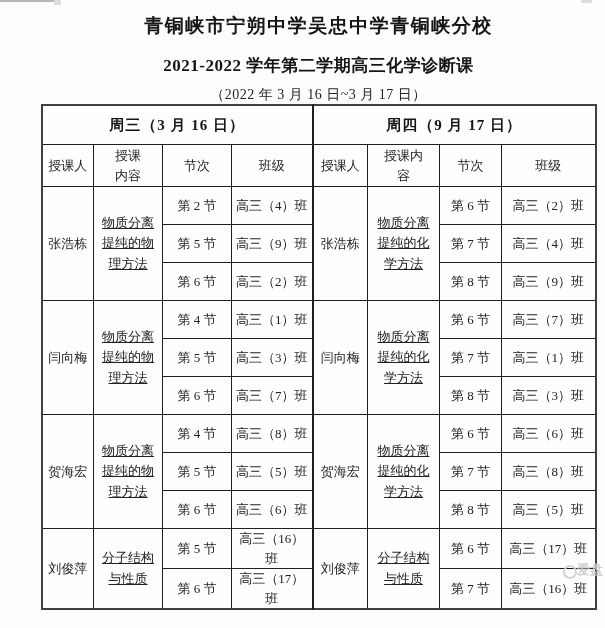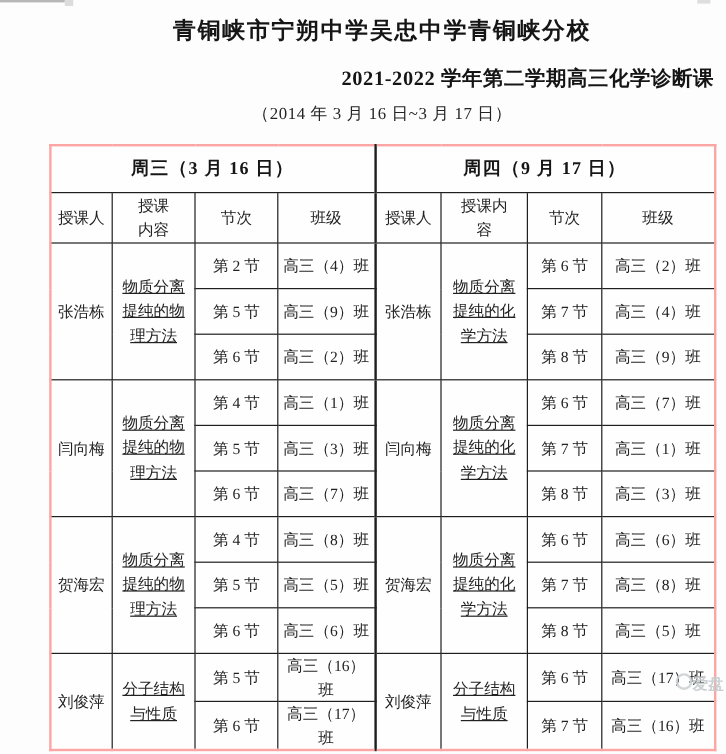--- a/index.html
+++ b/index.html
@@ -13,63 +13,63 @@
   
   .artifact-tl  { position:absolute; top:0; left:0; width:54px; height:2px; background:#b7b7b7; }
   .artifact-tl2 { position:absolute; top:0; left:54px; width:7px; height:5px; background:#dcdcdc; }
   .artifact-tr  { position:absolute; top:0; right:13px; width:11px; height:3px; background:#dedede; }
 
   .title {
     margin:13px 10px 0; text-align:center; font-size:19px; font-weight:bold;
     letter-spacing:1.5px; color:#151515;
   }
   .subtitle {
-    margin:15px 10px 0; text-align:right; font-size:17px; font-weight:bold;
+    margin:15px 10px 0; text-align:center; font-size:17px; font-weight:bold;
     letter-spacing:0.5px; color:#151515;
   }
   .daterange {
     margin:9px 10px 0; text-align:center; font-size:14px; color:#242424;
     letter-spacing:0.5px;
   }
 
   table.schedule {
     border-collapse:collapse; table-layout:fixed; width:554px;
-    margin:16px auto 0; border:2px solid #fca5a5; background:#fefefe;
+    margin:0 auto 0; border:2px solid #404040; background:#fefefe;
   }
   .schedule th, .schedule td {
     border:1px solid #1f1f1f; text-align:center; vertical-align:middle;
     padding:0 2px; font-size:13px; font-weight:normal; line-height:1.5;
     color:#222; overflow:hidden;
   }
   .schedule tr.day-row th { height:38px; font-size:15px; font-weight:bold; color:#161616; letter-spacing:1px; }
   .schedule tr.hdr-row th { height:41px; white-space:pre-line; }
   .schedule tr.data-row td { height:37px; }
   .center-div { border-left-width:2px !important; }
   .wrap { max-width:56px; margin:0 auto; line-height:1.55;text-decoration:underline; }
 
   .watermark {
-    position:absolute; top:561px; right:2px; display:flex; align-items:flex-start; gap:0;
+    position:absolute; top:561px; right:2px; display:flex; align-items:flex-end; gap:0;
     color:#c6cbce; font-size:13px; font-weight:bold; opacity:0.9; pointer-events:none;
   }
   .wm-badge {
     width:10px; height:10px; border:2px solid #cdd2d5; border-radius:50%; display:inline-block;
   }
 </style>
 </head>
 <body>
 
 <div class="page">
 
   <div class="artifact-tl"></div>
   <div class="artifact-tl2"></div>
   <div class="artifact-tr"></div>
 
   <div class="title">青铜峡市宁朔中学吴忠中学青铜峡分校</div>
   <div class="subtitle">2021-2022 学年第二学期高三化学诊断课</div>
-  <div class="daterange">（2014 年 3 月 16 日~3 月 17 日）</div>
+  <div class="daterange">（2022 年 3 月 16 日~3 月 17 日）</div>
 
   <table class="schedule">
     <colgroup>
       <col style="width:52px">
         <col style="width:69px">
         <col style="width:69px">
         <col style="width:81px">
       <col style="width:55px">
         <col style="width:72px">
         <col style="width:62px">

